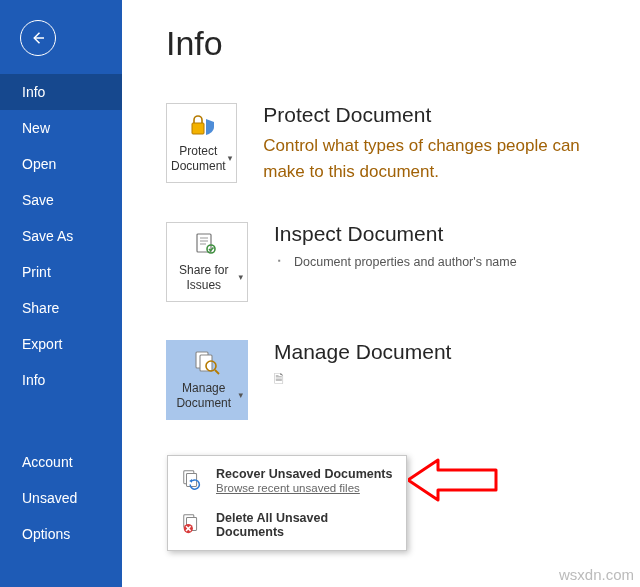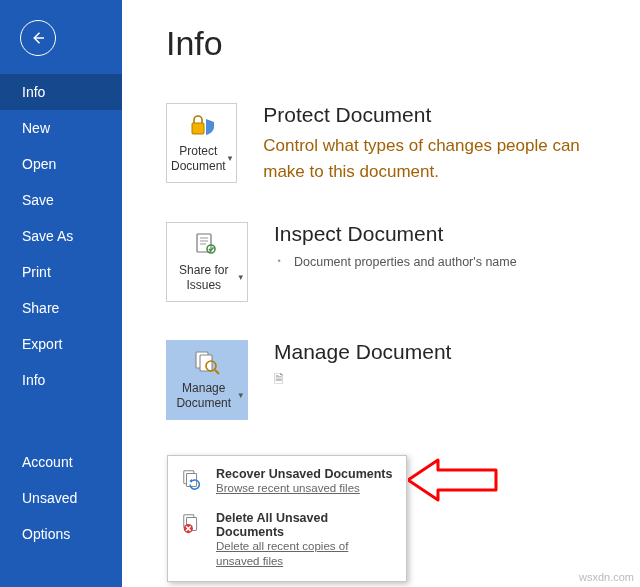--- a/index.html
+++ b/index.html
@@ -139,21 +139,21 @@
       position: absolute;
       left: 408px;
       top: 450px;
       pointer-events: none;
     }
 
     .watermark {
       position: absolute;
       bottom: 4px;
       right: 6px;
-      font-size: 11px;
+      font-size: 15px;
       color: #bbb;
     }
   </style>
 </head>
 <body>
 
 <div class="container">
   <div class="sidebar">
     <div class="back-button">
       <svg width="18" height="18" viewBox="0 0 24 24" fill="none" stroke-width="2">
@@ -270,21 +270,20 @@
       <svg width="22" height="22" viewBox="0 0 24 24">
         <rect x="3" y="2" width="11" height="14" rx="1" fill="#fff" stroke="#888" stroke-width="1.1"></rect>
         <rect x="6" y="5" width="11" height="14" rx="1" fill="#fff" stroke="#888" stroke-width="1.1"></rect>
         <circle cx="8" cy="17" r="5" fill="#d83b3b"></circle>
         <line x1="5.5" y1="14.5" x2="10.5" y2="19.5" stroke="#fff" stroke-width="1.6"></line>
         <line x1="10.5" y1="14.5" x2="5.5" y2="19.5" stroke="#fff" stroke-width="1.6"></line>
       </svg>
     </div>
     <div class="menu-text">
       <div class="menu-title">Delete All Unsaved Documents</div>
-      <div class="menu-sub">Delete all recent copies of unsaved files</div>
     </div>
   </div>
 </div>
 
 <div class="arrow-annotation">
   <svg width="100" height="60" viewBox="0 0 100 60">
     <polygon points="0,30 30,10 30,20 88,20 88,40 30,40 30,50" fill="none" stroke="#ff0000" stroke-width="3" stroke-linejoin="round"></polygon>
   </svg>
 </div>
 

